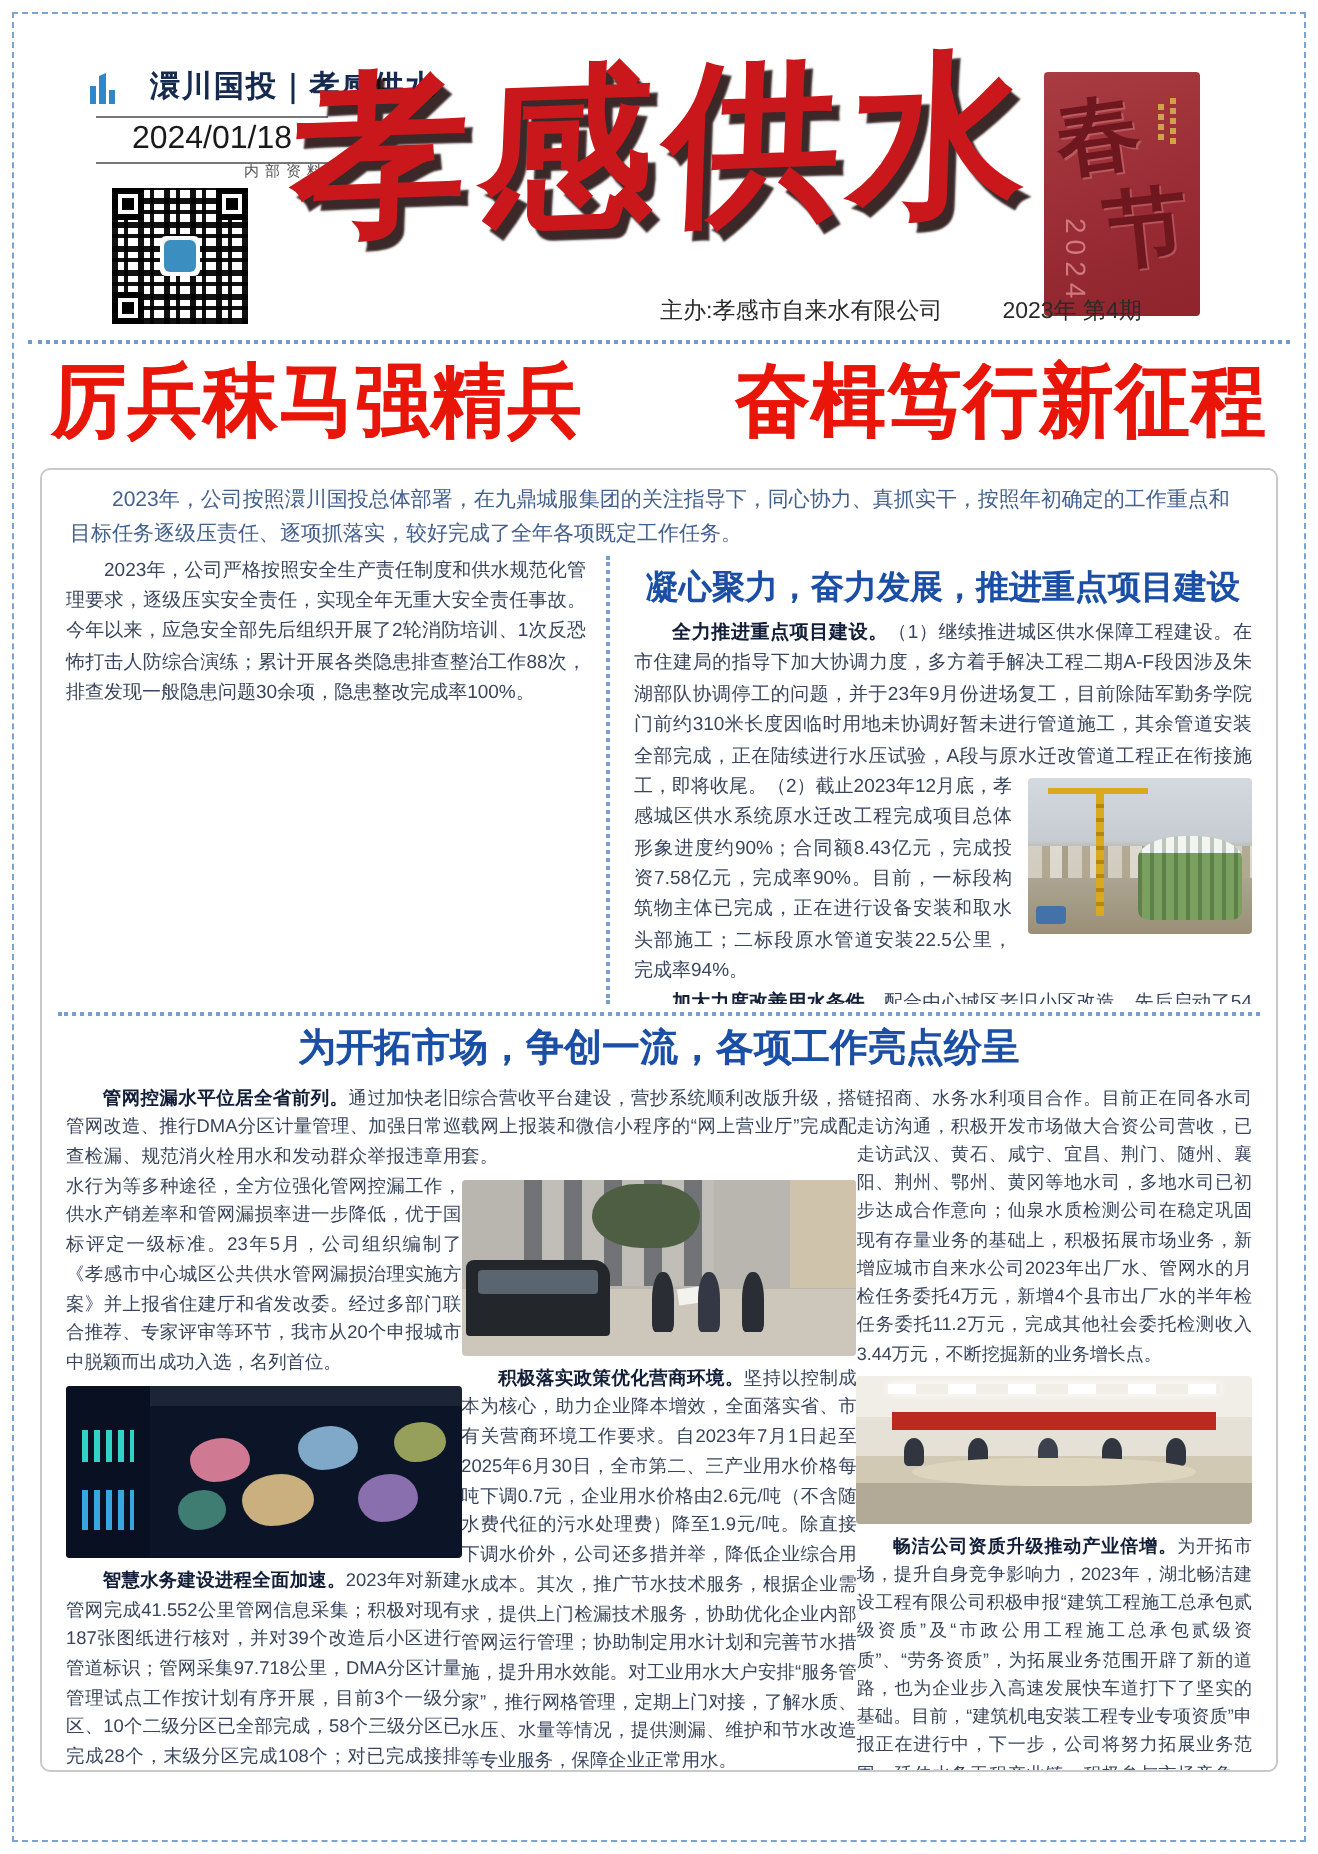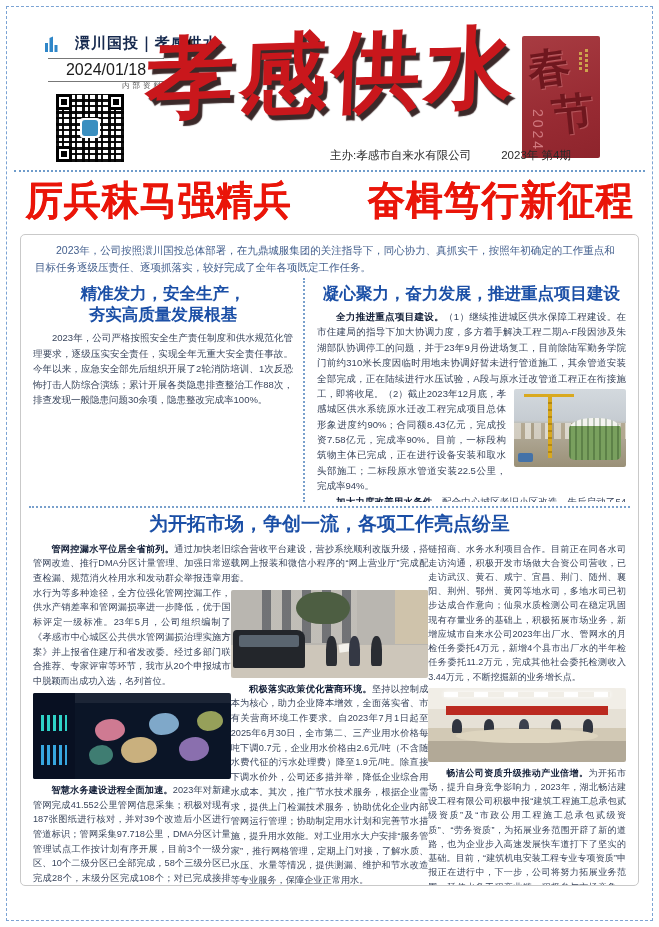--- a/index.html
+++ b/index.html
@@ -179,24 +179,20 @@
 </div>
 
 <div class="headline">厉兵秣马强精兵　　奋楫笃行新征程</div>
 
 <div class="content-box">
 
   <p class="intro">2023年，公司按照澴川国投总体部署，在九鼎城服集团的关注指导下，同心协力、真抓实干，按照年初确定的工作重点和目标任务逐级压责任、逐项抓落实，较好完成了全年各项既定工作任务。</p>
 
   <div class="twocol">
     <div class="colL">
-      <h3 class="blue">
-        <span>精准发力，安全生产，</span><br>
-        <span>夯实高质量发展根基</span>
-      </h3>
       <p class="body-p">2023年，公司严格按照安全生产责任制度和供水规范化管理要求，逐级压实安全责任，实现全年无重大安全责任事故。今年以来，应急安全部先后组织开展了2轮消防培训、1次反恐怖打击人防综合演练；累计开展各类隐患排查整治工作88次，排查发现一般隐患问题30余项，隐患整改完成率100%。</p>
     </div>
     <div class="vdiv"></div>
     <div class="colR">
       <h3 class="blue">凝心聚力，奋力发展，推进重点项目建设</h3>
       <p class="body-p"><b>全力推进重点项目建设。</b><span>（1）继续推进城区供水保障工程建设。在市住建局的指导下加大协调力度，多方着手解决工程二期A-F段因涉及朱湖部队协调停工的问题，并于23年9月份进场复工，目前除陆军勤务学院门前约310米长度因临时用地未协调好暂未进行管道施工，其余管道安装全部完成，正在陆续进行水压试验，A段与原水迁改管道工程正在衔接施工，即将收尾。</span><span class="photo photo-construction">
             <span class="town"></span>
             <span class="mast"></span>
             <span class="jib"></span>
             <span class="tank"></span>

